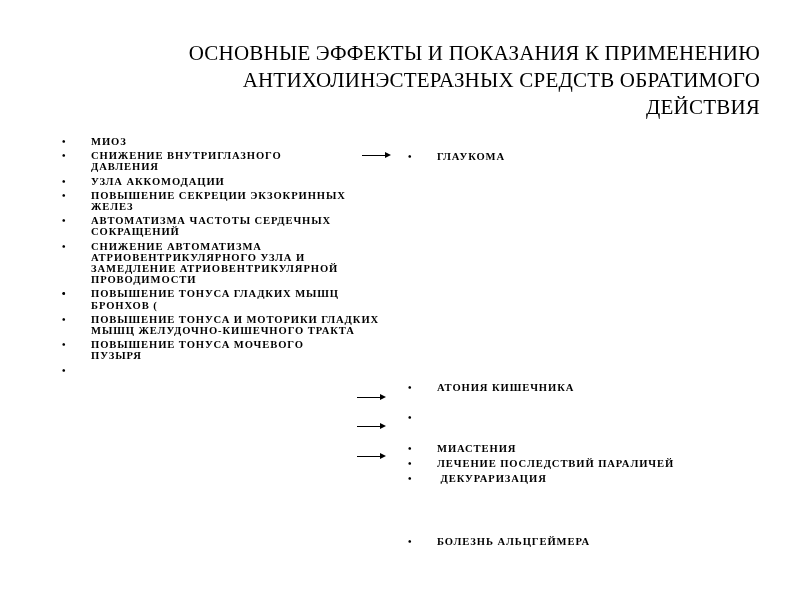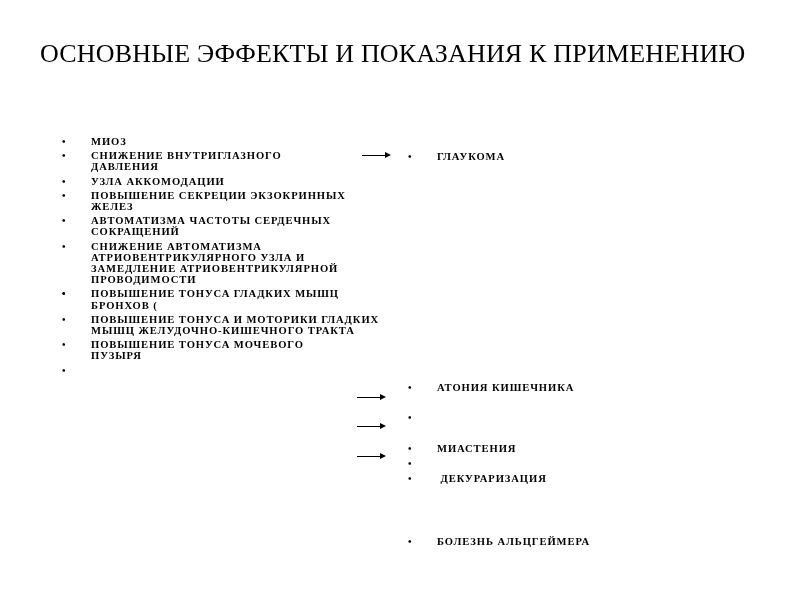--- a/index.html
+++ b/index.html
@@ -2,21 +2,21 @@
 <html><head>
   <meta charset="utf-8">
   <style>
     html, body { margin: 0; padding: 0; }
     body {
       width: 800px; height: 600px; background: #ffffff; position: relative; overflow: hidden;
       font-family: "Liberation Serif", serif; color: #000;
     }
     .title {
       position: absolute; left: 40px; top: 40px; width: 720px;
-      text-align: left; font-size: 26px; line-height: 27px; letter-spacing: 0.2px;
+      text-align: right; font-size: 21px; line-height: 27px; letter-spacing: 0.2px;
     }
     .left-list {
       position: absolute; left: 60px; top: 136px; width: 330px;
       margin: 0; padding: 0; list-style: none;
     }
     .left-list li, .right-list li {
       position: relative; padding-left: 31px;
       font-size: 10.6px; font-weight: bold; line-height: 11.2px; letter-spacing: 0.9px;
     }
     .left-list li { margin-bottom: 3px; }
@@ -34,20 +34,22 @@
     .arrow::after {
       content: ""; position: absolute; right: -3px; top: -3px;
       border-left: 6px solid #000; border-top: 3.5px solid transparent; border-bottom: 3.5px solid transparent;
     }
   </style>
 </head>
 <body>
 
 <div class="title">
   <div>ОСНОВНЫЕ ЭФФЕКТЫ И ПОКАЗАНИЯ К ПРИМЕНЕНИЮ</div>
+  <div>АНТИХОЛИНЭСТЕРАЗНЫХ СРЕДСТВ ОБРАТИМОГО</div>
+  <div>ДЕЙСТВИЯ</div>
 </div>
 
 <ul class="left-list">
   <li><span class="bullet">•</span><span>МИОЗ</span></li>
   <li style="width:230px"><span class="bullet">•</span><span>СНИЖЕНИЕ ВНУТРИГЛАЗНОГО ДАВЛЕНИЯ</span></li>
   <li><span class="bullet">•</span><span>УЗЛА АККОМОДАЦИИ</span></li>
   <li><span class="bullet">•</span><span>ПОВЫШЕНИЕ СЕКРЕЦИИ ЭКЗОКРИННЫХ ЖЕЛЕЗ</span></li>
   <li><span class="bullet">•</span><span>АВТОМАТИЗМА ЧАСТОТЫ СЕРДЕЧНЫХ СОКРАЩЕНИЙ</span></li>
   <li><span class="bullet">•</span><span>СНИЖЕНИЕ АВТОМАТИЗМА АТРИОВЕНТРИКУЛЯРНОГО УЗЛА И ЗАМЕДЛЕНИЕ АТРИОВЕНТРИКУЛЯРНОЙ ПРОВОДИМОСТИ</span></li>
   <li style="width:230px"><span class="bullet">•</span></li>
@@ -59,15 +61,15 @@
 
 <div class="arrow" style="left:362px; top:155px;"></div>
 <div class="arrow" style="left:357px; top:397px;"></div>
 <div class="arrow" style="left:357px; top:426px;"></div>
 <div class="arrow" style="left:357px; top:456px;"></div>
 
 <div class="right-item" style="top:151px;"><span class="bullet">•</span><span>ГЛАУКОМА</span></div>
 <div class="right-item" style="top:382px;"><span class="bullet">•</span><span>АТОНИЯ КИШЕЧНИКА</span></div>
 <div class="right-item" style="top:412px;"><span class="bullet">•</span></div>
 <div class="right-item" style="top:443px;"><span class="bullet">•</span><span>МИАСТЕНИЯ</span></div>
-<div class="right-item" style="top:458px;"><span class="bullet">•</span></div>
+<div class="right-item" style="top:458px;"><span class="bullet">•</span><span>ЛЕЧЕНИЕ ПОСЛЕДСТВИЙ ПАРАЛИЧЕЙ</span></div>
 <div class="right-item" style="top:473px;"><span class="bullet">•</span><span style="white-space:pre"> ДЕКУРАРИЗАЦИЯ</span></div>
 <div class="right-item" style="top:536px;"><span class="bullet">•</span><span>БОЛЕЗНЬ АЛЬЦГЕЙМЕРА</span></div>
 
 </body></html>

